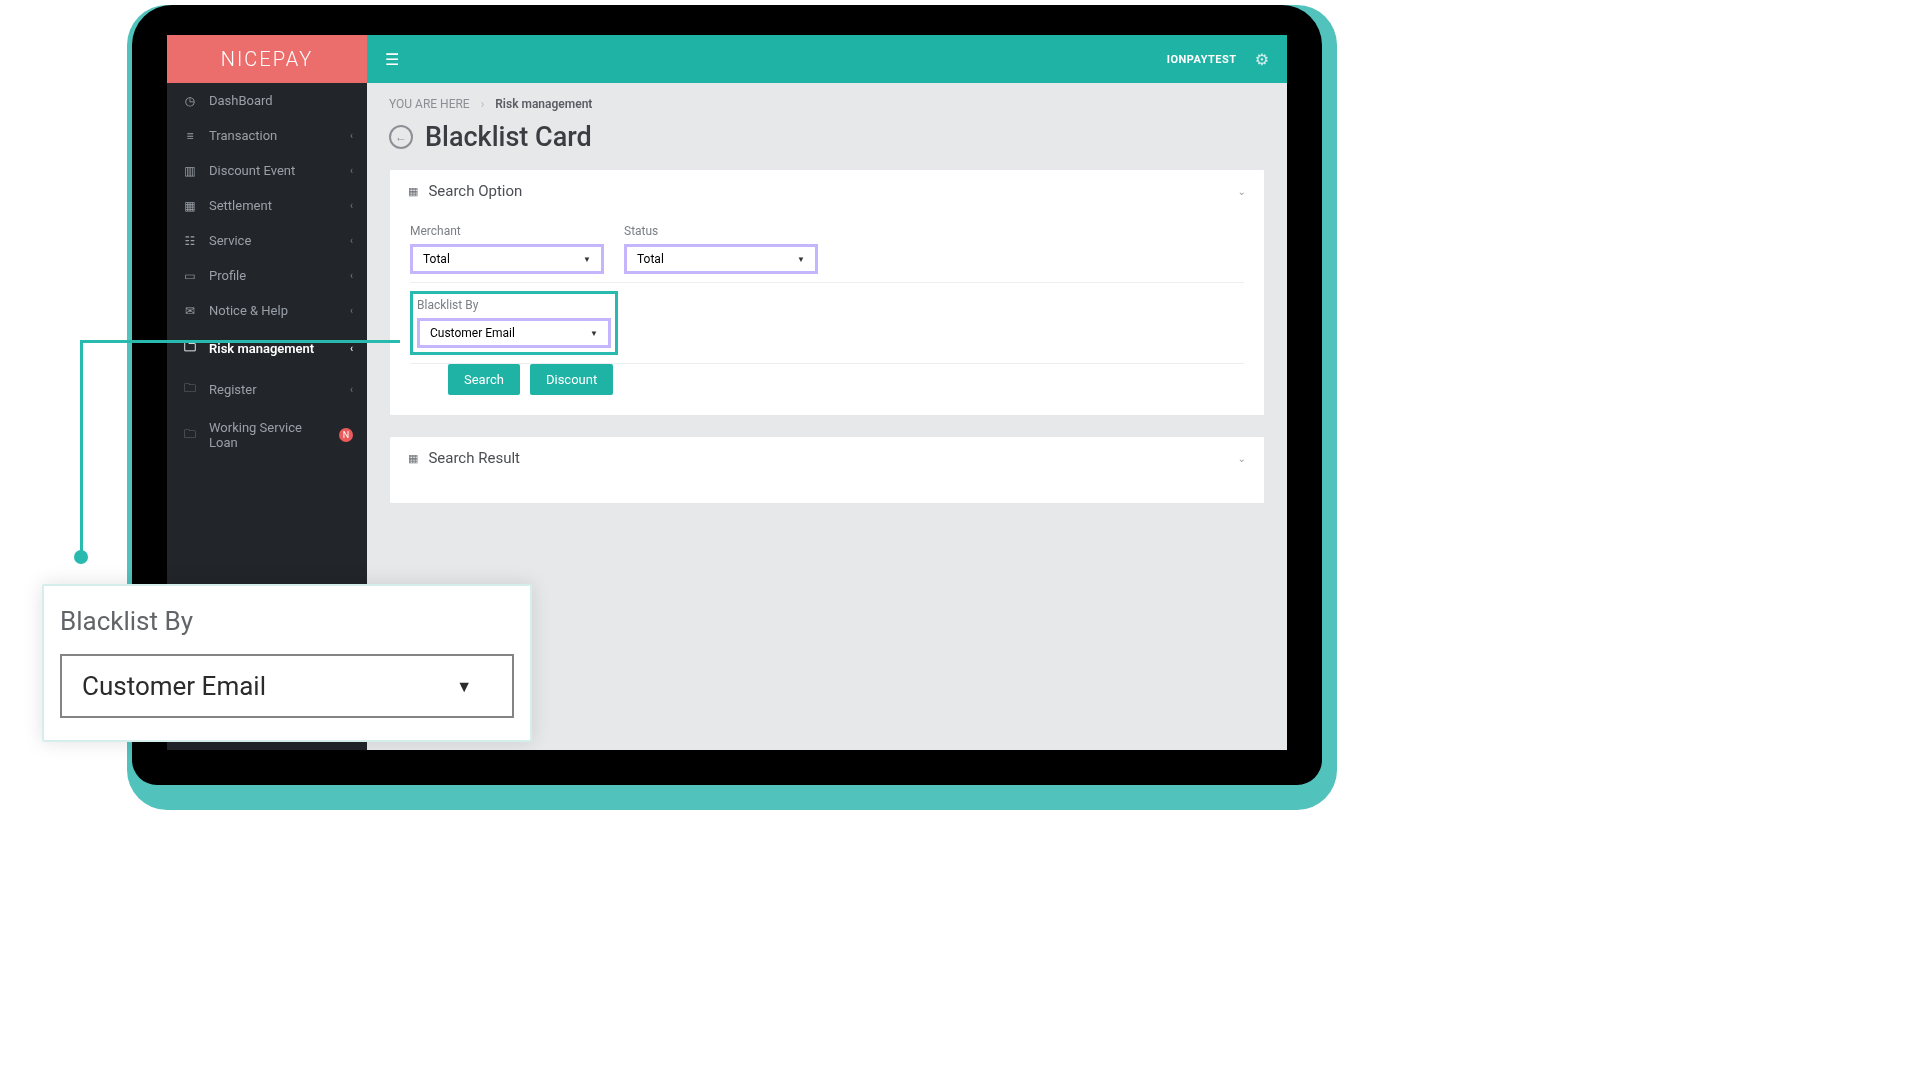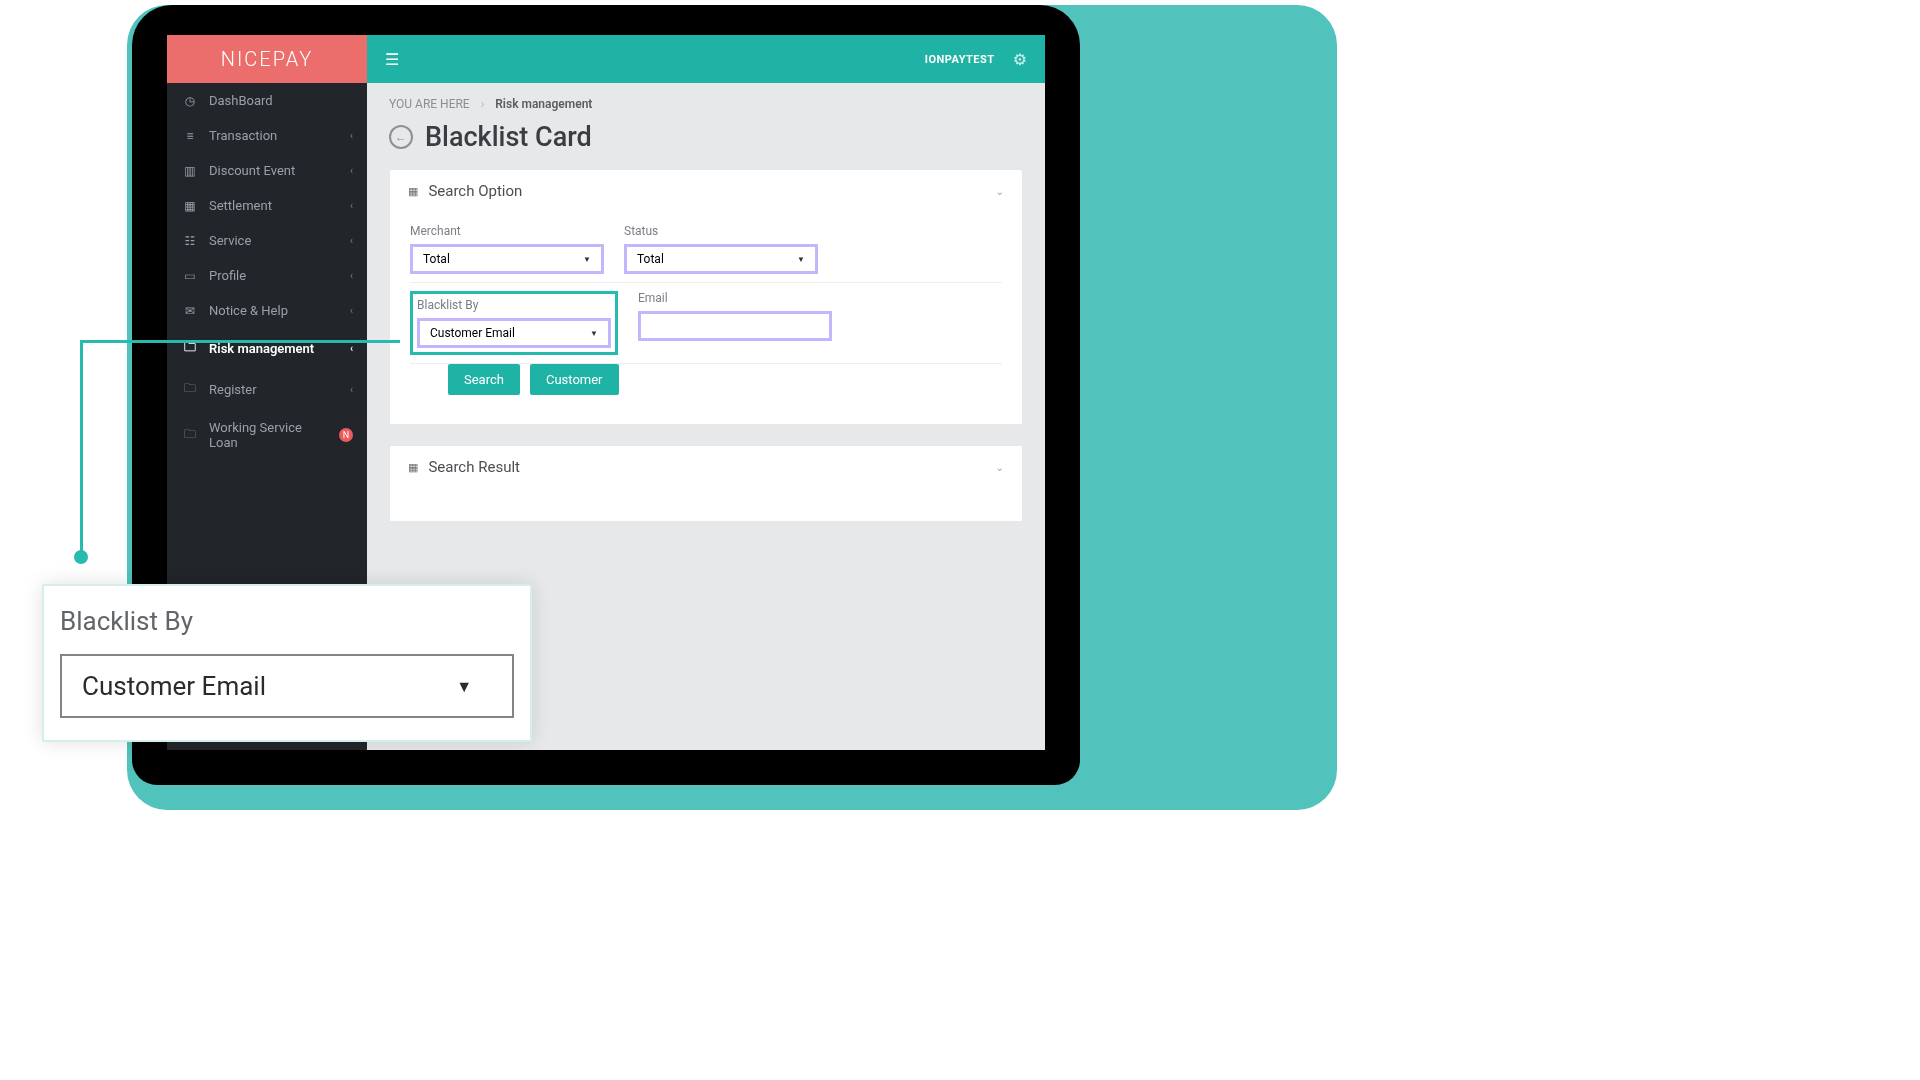--- a/index.html
+++ b/index.html
@@ -8,21 +8,21 @@
 .outer-frame {
   position: absolute;
   left: 127px; top: 5px;
   width: 1210px; height: 805px;
   background: #51c2bc;
   border-radius: 40px;
 }
 .device-frame {
   position: absolute;
   left: 5px; top: 0px;
-  width: 948px; height: 780px;
+  width: 1190px; height: 780px;
   background: #000;
   border-radius: 40px 40px 25px 25px;
   padding: 30px 35px 35px 35px;
 }
 .screen {
   width: 100%; height: 100%;
   background: #e6e8ea;
   display: flex;
   overflow: hidden;
 }
@@ -119,21 +119,21 @@
   padding: 12px 18px;
   display: flex;
   align-items: center;
   color: #4b4e53;
   font-size: 15px;
 }
 .panel-header .grid-icon { margin-right: 10px; font-size: 11px; color: #6b6e73; }
 .panel-header .grow { flex: 1; }
 .collapse-caret { color: #9aa0a8; cursor: pointer; font-size: 10px; }
 
-.panel-body { padding: 4px 20px 29px 20px; }
+.panel-body { padding: 4px 20px 20px 20px; }
 .form-row { display: flex; gap: 20px; padding: 8px 0; border-bottom: 1px solid #eceef0; }
 .form-row:last-of-type { border-bottom: 1px solid #eceef0; margin-bottom: 16px; }
 .form-group { display: flex; flex-direction: column; }
 .form-label { font-size: 12px; color: #7a7f86; margin-bottom: 6px; }
 .select-box, .text-input {
   border: 3px solid #c4b5fd;
   height: 30px;
   width: 194px;
   padding: 0 10px;
   font-size: 12px;
@@ -328,28 +328,24 @@
             <div class="form-row">
               <div class="group-highlight">
                 <div class="form-group">
                   <label class="form-label">Blacklist By</label>
                   <div class="select-box">
                     <span>Customer Email</span>
                     <span class="caret">▼</span>
                   </div>
                 </div>
               </div>
-              <div class="form-group">
-                <label class="form-label">Email</label>
-                <input class="text-input" type="text" value="" style="">
-              </div>
             </div>
             <div class="btn-row">
               <button class="btn">Search</button>
-              <button class="btn">Customer</button>
+              <button class="btn">Discount</button>
             </div>
           </div>
         </div>
 
         <div class="panel">
           <div class="panel-header">
             <span class="grid-icon">▦</span>
             <span>Search Result</span>
             <span class="grow"></span>
             <span class="collapse-caret">⌄</span>

